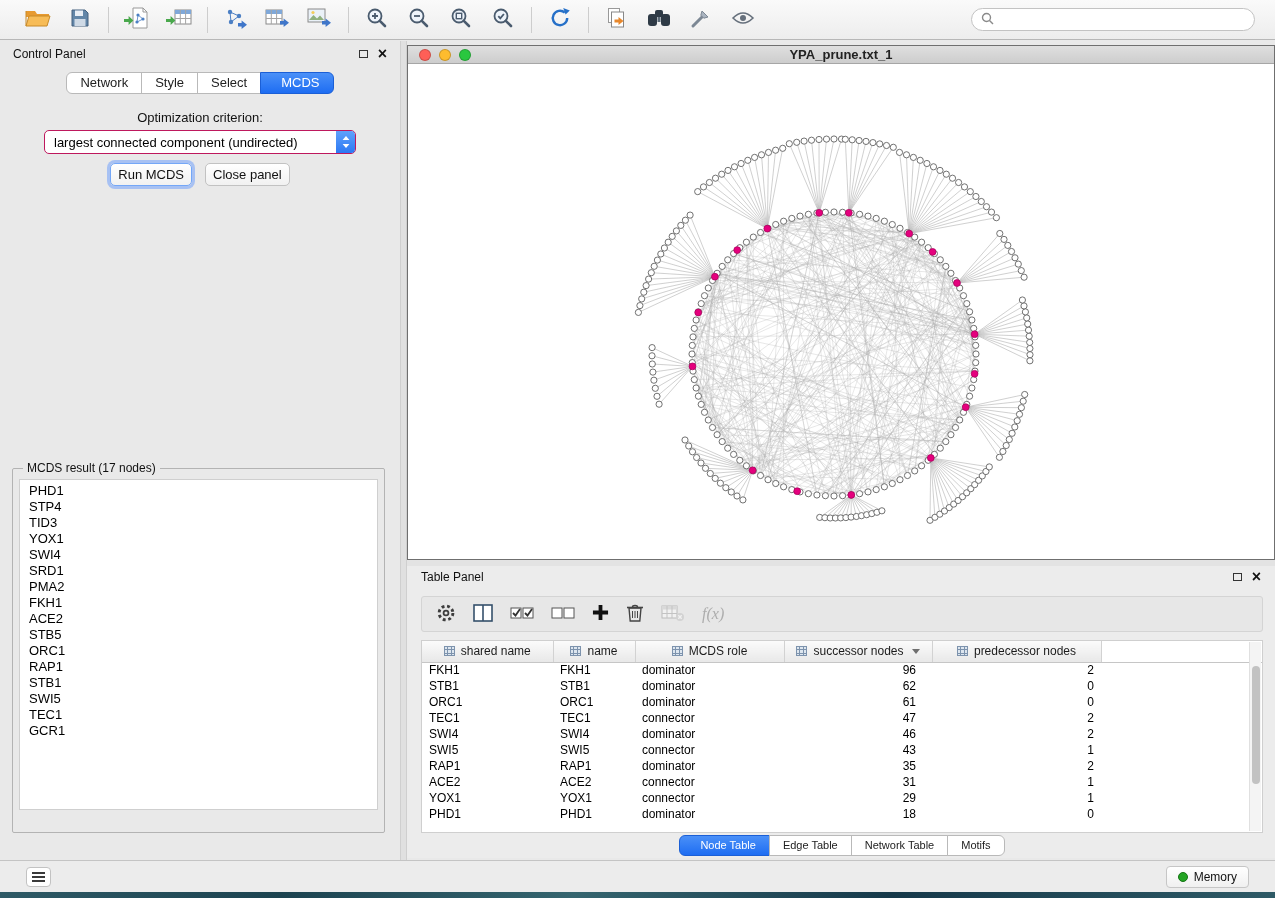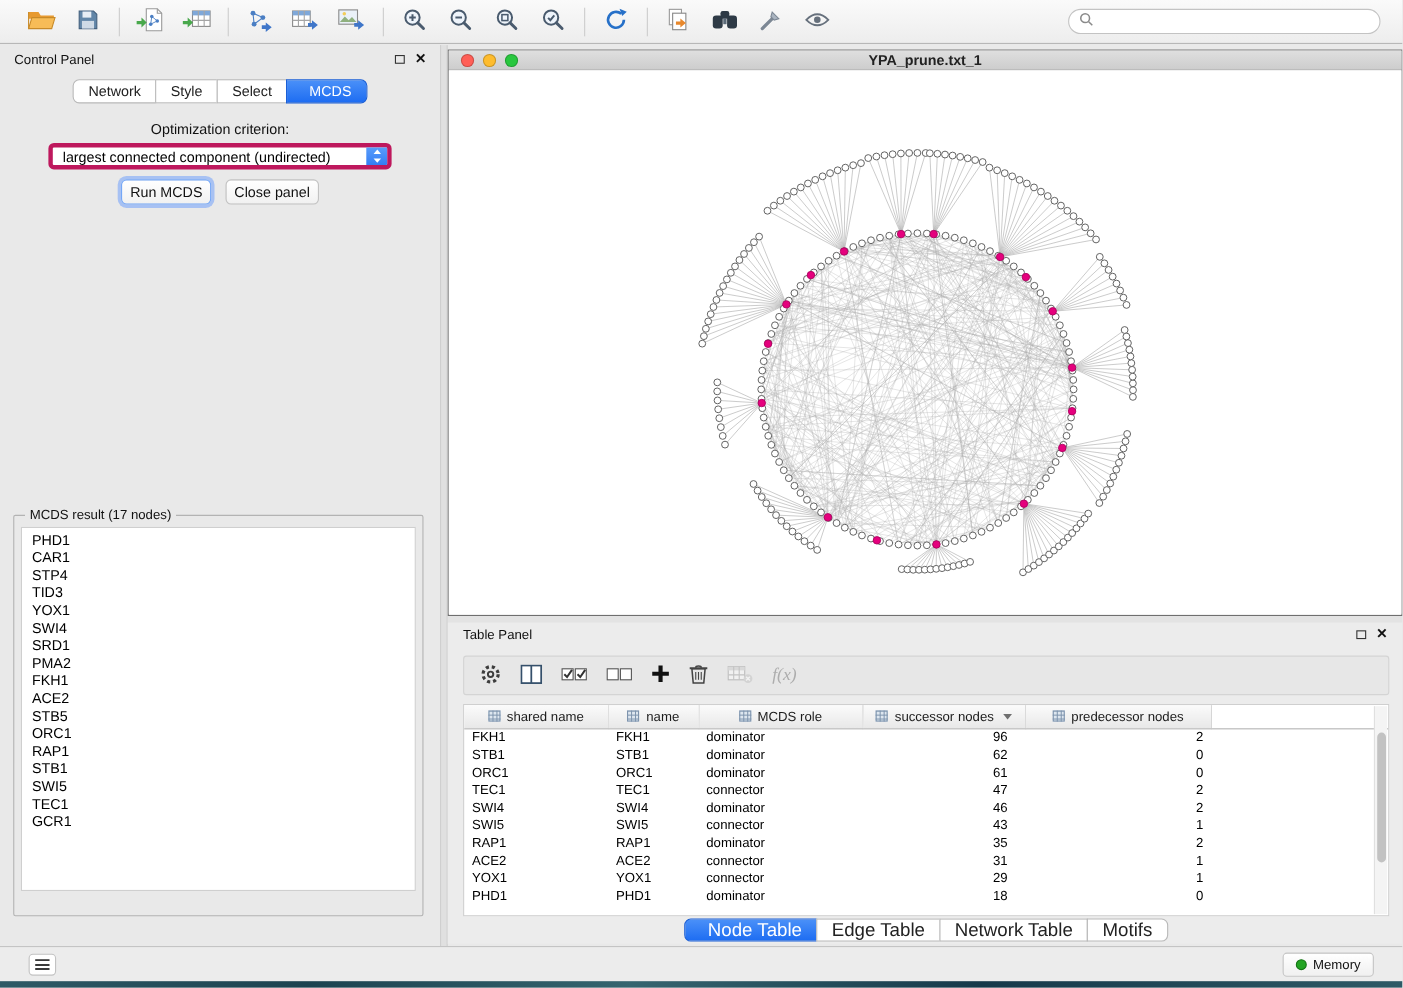--- a/index.html
+++ b/index.html
@@ -27,21 +27,21 @@
   .float-glyph { width:9px; height:8px; border:1.5px solid #333; display:inline-block; }
   .close-glyph { font-size:16px; font-weight:700; color:#111; line-height:10px; }
   .cp-tabs { position:absolute; top:31px; left:0; right:0; display:flex; justify-content:center; }
   .seg-tab { height:22px; line-height:20px; padding:0 13px; font-size:13px; background:#fff;
     border:1px solid #b9b9b9; margin-left:-1px; color:#222; cursor:default; }
   .seg-tab:first-child { border-radius:6px 0 0 6px; margin-left:0; }
   .seg-tab:last-child { border-radius:0 6px 6px 0; }
   .seg-tab.active { background:linear-gradient(#4a90f8,#1e6df2); border-color:#1b5fd6; color:#fff;padding-left:20px; }
   .cp-opt-label { position:absolute; top:69px; left:0; right:0; text-align:center; font-size:13px; color:#111; }
   .cp-select { position:absolute; top:89px; left:44px; width:312px; height:24px; background:#fff;
-    border:4px solid #be185d; border-radius:5px; display:flex; align-items:center; font-size:13px; overflow:hidden; }
+    border:1px solid #be185d; border-radius:5px; display:flex; align-items:center; font-size:13px; overflow:hidden; }
   .cp-select .val { padding-left:9px; flex:1; white-space:nowrap; }
   .cp-select .stepper { width:19px; height:24px; background:linear-gradient(#62a4fc,#2a76f3);
     display:flex; align-items:center; justify-content:center; border-radius:0 4px 4px 0; }
   .cp-buttons { position:absolute; top:122px; left:0; right:0; display:flex; justify-content:center; gap:13px; }
   .mac-btn { height:23px; padding:0 7px; font-size:13px; color:#111; background:linear-gradient(#fff,#f1f1f1);
     border:1px solid #c2c2c2; border-radius:5px; cursor:default; }
   .mac-btn.focused { border-color:#74a7f7; box-shadow:0 0 0 3px rgba(86,144,255,.45); }
   .mcds-fieldset { position:absolute; top:420px; left:12px; right:15px; height:372px;
     border:1px solid #b3b3b3; border-radius:2px; padding:4px 6px 22px 6px; }
   .mcds-fieldset legend { font-size:12px; color:#111; padding:0 4px; margin-left:4px; }
@@ -89,21 +89,21 @@
       repeating-linear-gradient(to bottom, transparent 0 2.5px, #7d93ad 2.5px 3.5px), #dde6ef; }
   .sort-caret { width:0; height:0; border-left:4px solid transparent; border-right:4px solid transparent;
     border-top:5px solid #6f6f6f; margin-left:2px; }
   .node-table td { height:16px; font-size:12px; color:#000; padding:0 7px; white-space:nowrap; overflow:hidden; }
   .node-table td.num { text-align:right; }
   .node-table td.num-s { text-align:right; padding-right:16px; }
   .tp-scrollbar { position:absolute; top:1px; right:1px; bottom:1px; width:12px; background:#f4f4f4;
     border-left:1px solid #e0e0e0; }
   .tp-scroll-thumb { position:absolute; top:24px; left:1.5px; width:8px; height:118px; background:#c2c2c2; border-radius:5px; }
   .tp-tabs { position:absolute; top:269px; left:14px; right:12px; display:flex; justify-content:center; }
-  .tp-tabs .seg-tab { font-size:17px; height:21px; line-height:19px; }
+  .tp-tabs .seg-tab { font-size:11px; height:21px; line-height:19px; }
 
   
   .status-bar { position:absolute; top:860px; left:0; right:0; height:32px; background:#ececec;
     border-top:1px solid #c4c4c4; display:flex; align-items:center; padding:0 26px; }
   .hamburger-btn { width:25px; height:20px; background:#fff; border:1px solid #c2c2c2; border-radius:4px;
     display:flex; align-items:center; justify-content:center; }
   .hamburger-glyph { width:13px; height:10px;
     background:repeating-linear-gradient(#3a3a3a 0 2px, transparent 2px 4px); }
   .memory-btn { margin-left:auto; height:22px; padding:0 11px; display:flex; align-items:center; gap:6px;
     background:linear-gradient(#fff,#f0f0f0); border:1px solid #c6c6c6; border-radius:4px; font-size:12px; color:#111; }
@@ -287,21 +287,20 @@
       </span>
     </div>
     <div class="cp-buttons">
       <button class="mac-btn focused">Run MCDS</button>
       <button class="mac-btn">Close panel</button>
     </div>
     <fieldset class="mcds-fieldset">
       <legend>MCDS result (17 nodes)</legend>
       <div class="mcds-list">
           <div>PHD1</div>
-          <div>CAR1</div>
           <div>STP4</div>
           <div>TID3</div>
           <div>YOX1</div>
           <div>SWI4</div>
           <div>SRD1</div>
           <div>PMA2</div>
           <div>FKH1</div>
           <div>ACE2</div>
           <div>STB5</div>
           <div>ORC1</div>

